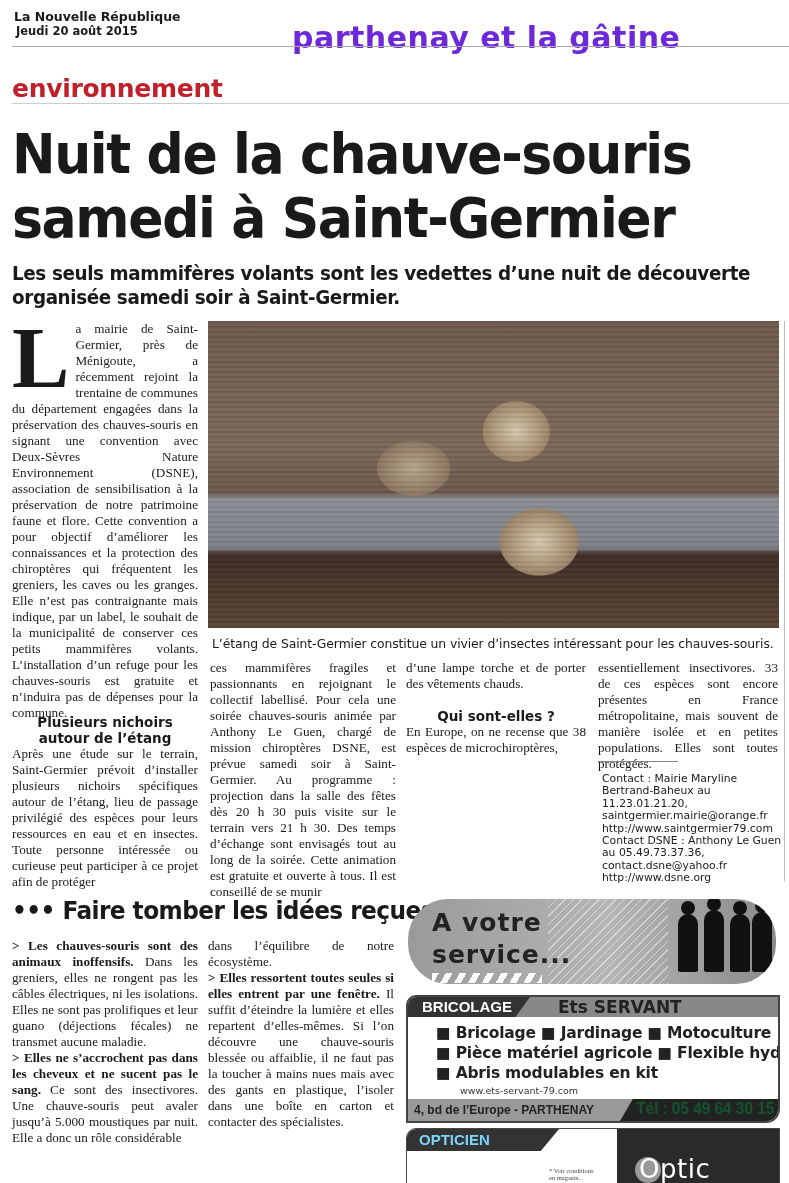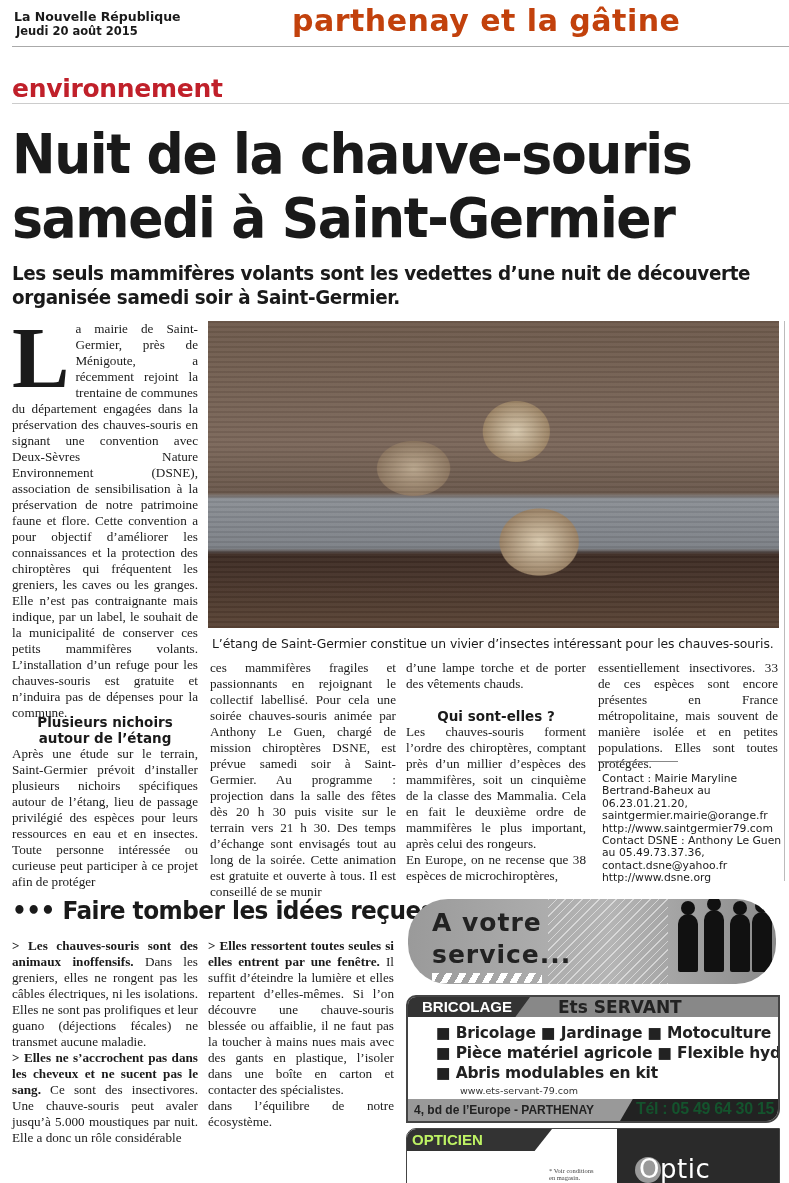--- a/index.html
+++ b/index.html
@@ -4,21 +4,21 @@
 <style>
   html,body{margin:0;padding:0;background:#fff;}
   body{width:789px;height:1183px;position:relative;overflow:hidden;color:#1a1a1a;}
   .sans{font-family:"DejaVu Sans","Liberation Sans",sans-serif;}
   .cond{font-family:"Liberation Sans","DejaVu Sans",sans-serif;}
   .serif{font-family:"Liberation Serif","DejaVu Serif",serif;}
   .abs{position:absolute;}
   
   #pub{left:14px;top:9px;font-size:12.5px;font-weight:bold;line-height:15px;}
   #date{left:16px;top:24px;font-size:11.5px;font-weight:bold;}
-  #section-title{left:292px;top:3px;font-size:30px;font-weight:bold;color:#c2410c;letter-spacing:0.5px;}
+  #section-title{left:292px;top:20px;font-size:30px;font-weight:bold;color:#6d28d9;letter-spacing:0.5px;}
   #hr1{left:12px;top:46px;width:777px;height:1px;background:#aaa;}
   #rubric{left:12px;top:74px;font-size:25px;font-weight:bold;color:#c0202a;letter-spacing:-0.3px;}
   #hr2{left:12px;top:103px;width:777px;height:1px;background:#ccc;}
   #headline{left:12px;top:122px;font-size:56px;font-weight:bold;line-height:64px;letter-spacing:-1.5px;transform:scaleX(0.93);transform-origin:left top;white-space:nowrap;}
   #lede{left:12px;top:262px;font-size:19.5px;font-weight:bold;line-height:24px;letter-spacing:-0.4px;width:780px;white-space:nowrap;transform:scaleX(0.94);transform-origin:left top;}
   
   .col{font-size:13.2px;line-height:16px;text-align:justify;hyphens:auto;}
   .col p{margin:0;}
   .dropcap{float:left;font-size:86px;line-height:66px;font-weight:bold;margin:4px 6px 0 0;height:66px;}
   .subhead{font-size:13.5px;font-weight:bold;line-height:16px;text-align:center;}
@@ -57,21 +57,21 @@
   #ad1-cat{position:absolute;left:0;top:0;width:108px;height:20px;background:#333;color:#fff;font-size:15px;font-weight:bold;line-height:20px;padding-left:14px;clip-path:polygon(0 0,100% 0,88% 100%,0 100%);}
   #ad1-namebar{position:absolute;left:96px;top:0;width:276px;height:20px;background:#888;}
   #ad1-name{position:absolute;left:150px;top:0;font-size:17px;font-weight:bold;line-height:20px;color:#222;text-align:center;}
   #ad1-list{position:absolute;left:28px;top:26px;font-size:15.5px;font-weight:bold;line-height:20px;color:#222;letter-spacing:-0.2px;white-space:nowrap;}
   #ad1-url{position:absolute;left:52px;top:88px;font-size:9.5px;color:#333;}
   #ad1-foot{position:absolute;left:0;top:102px;width:372px;height:22px;background:#999;}
   #ad1-addr{position:absolute;left:6px;top:106px;font-size:12px;font-weight:bold;color:#222;}
   #ad1-telbox{position:absolute;left:212px;top:102px;width:160px;height:22px;background:#222;clip-path:polygon(8% 0,100% 0,100% 100%,0 100%);}
   #ad1-tel{position:absolute;left:228px;top:103px;font-size:16px;font-weight:bold;color:#14532d;letter-spacing:-0.3px;white-space:nowrap;}
   #ad2{left:406px;top:1128px;width:372px;height:60px;border:1px solid #444;border-radius:10px 0 0 0;overflow:hidden;background:#fff;}
-  #ad2-cat{position:absolute;left:0;top:0;width:140px;height:22px;background:#333;color:#bef264;font-size:15px;font-weight:bold;line-height:22px;padding-left:5px;clip-path:polygon(0 0,100% 0,88% 100%,0 100%);}
+  #ad2-cat{position:absolute;left:0;top:0;width:140px;height:22px;background:#333;color:#7dd3fc;font-size:15px;font-weight:bold;line-height:22px;padding-left:12px;clip-path:polygon(0 0,100% 0,88% 100%,0 100%);}
   #ad2-slogan{position:absolute;left:4px;top:22px;font-size:26px;font-weight:bold;color:#222;letter-spacing:-0.6px;}
   #ad2-note{position:absolute;left:142px;top:38px;font-size:6.5px;line-height:7px;color:#444;width:50px;}
   #ad2-brandbox{position:absolute;left:210px;top:0;width:162px;height:60px;background:#2a2a2a;}
   #ad2-dot{position:absolute;left:228px;top:28px;width:26px;height:26px;border-radius:50%;background:#9a9a9a;}
   #ad2-brand{position:absolute;left:232px;top:25px;font-size:26px;color:#fff;letter-spacing:0.5px;}
 </style>
 </head>
 <body>
 
 <div class="abs sans" id="pub">La Nouvelle République</div>
@@ -104,48 +104,47 @@
 <div class="abs" id="vrule"></div>
 
 <div class="abs col serif" id="col2">
   <p>ces mammifères fragiles et passionnants en rejoignant le collectif labellisé. Pour cela une soirée chauves-souris animée par Anthony Le Guen, chargé de mission chiroptères DSNE, est prévue samedi soir à Saint-Germier. Au programme : projection dans la salle des fêtes dès 20 h 30 puis visite sur le terrain vers 21 h 30. Des temps d’échange sont envisagés tout au long de la soirée. Cette animation est gratuite et ouverte à tous. Il est conseillé de se munir</p>
 </div>
 
 <div class="abs col serif" id="col3">
   <p>d’une lampe torche et de porter des vêtements chauds.</p>
   <div style="height:16px"></div>
   <div class="subhead sans">Qui sont-elles ?</div>
-  <p>Les chauves-souris forment l’ordre des chiroptères, comptant près d’un millier d’espèces des mammifères, soit un cinquième de la classe des Mammalia. Cela en fait le deuxième ordre de mammifères le plus important, après celui des rongeurs.</p>
   <p>En Europe, on ne recense que 38 espèces de microchiroptères,</p>
 </div>
 
 <div class="abs col serif" id="col4">
   <p>essentiellement insectivores. 33 de ces espèces sont encore présentes en France métropolitaine, mais souvent de manière isolée et en petites populations. Elles sont toutes protégées.</p>
 </div>
 <div class="abs" id="contact-rule"></div>
 <div class="abs contact sans" id="contacts">
   <div>Contact : Mairie Maryline</div>
   <div>Bertrand-Baheux au</div>
-  <div>06.23.01.21.20,</div>
+  <div>11.23.01.21.20,</div>
   <div>saintgermier.mairie@orange.fr</div>
   <div>http://www.saintgermier79.com</div>
   <div>Contact DSNE : Anthony Le Guen</div>
   <div>au 05.49.73.37.36,</div>
   <div>contact.dsne@yahoo.fr</div>
   <div>http://www.dsne.org</div>
 </div>
 
 <div class="abs sans" id="box-title">••• Faire tomber les idées reçues</div>
 <div class="abs col serif" id="box-col1">
   <p><span class="bold-lead">&gt; Les chauves-souris sont des animaux inoffensifs.</span><span> Dans les greniers, elles ne rongent pas les câbles électriques, ni les isolations. Elles ne sont pas prolifiques et leur guano (déjections fécales) ne transmet aucune maladie.</span></p>
   <p><span class="bold-lead">&gt; Elles ne s’accrochent pas dans les cheveux et ne sucent pas le sang.</span><span> Ce sont des insectivores. Une chauve-souris peut avaler jusqu’à 5.000 moustiques par nuit. Elle a donc un rôle considérable</span></p>
 </div>
 <div class="abs col serif" id="box-col2">
+  <p>dans l’équilibre de notre écosystème.</p>
   <p><span class="bold-lead">&gt; Elles ressortent toutes seules si elles entrent par une fenêtre.</span><span> Il suffit d’éteindre la lumière et elles repartent d’elles-mêmes. Si l’on découvre une chauve-souris blessée ou affaiblie, il ne faut pas la toucher à mains nues mais avec des gants en plastique, l’isoler dans une boîte en carton et contacter des spécialistes.</span></p>
-  <p>dans l’équilibre de notre écosystème.</p>
 </div>
 
 <div class="abs" id="ad1">
   <div id="ad1-banner">
     <div class="stripes"></div>
     <div id="ad1-slogan" class="sans">
       <div>A votre</div>
       <div>service...</div>
     </div>
     <div class="silhouette" style="left:270px;"></div>

